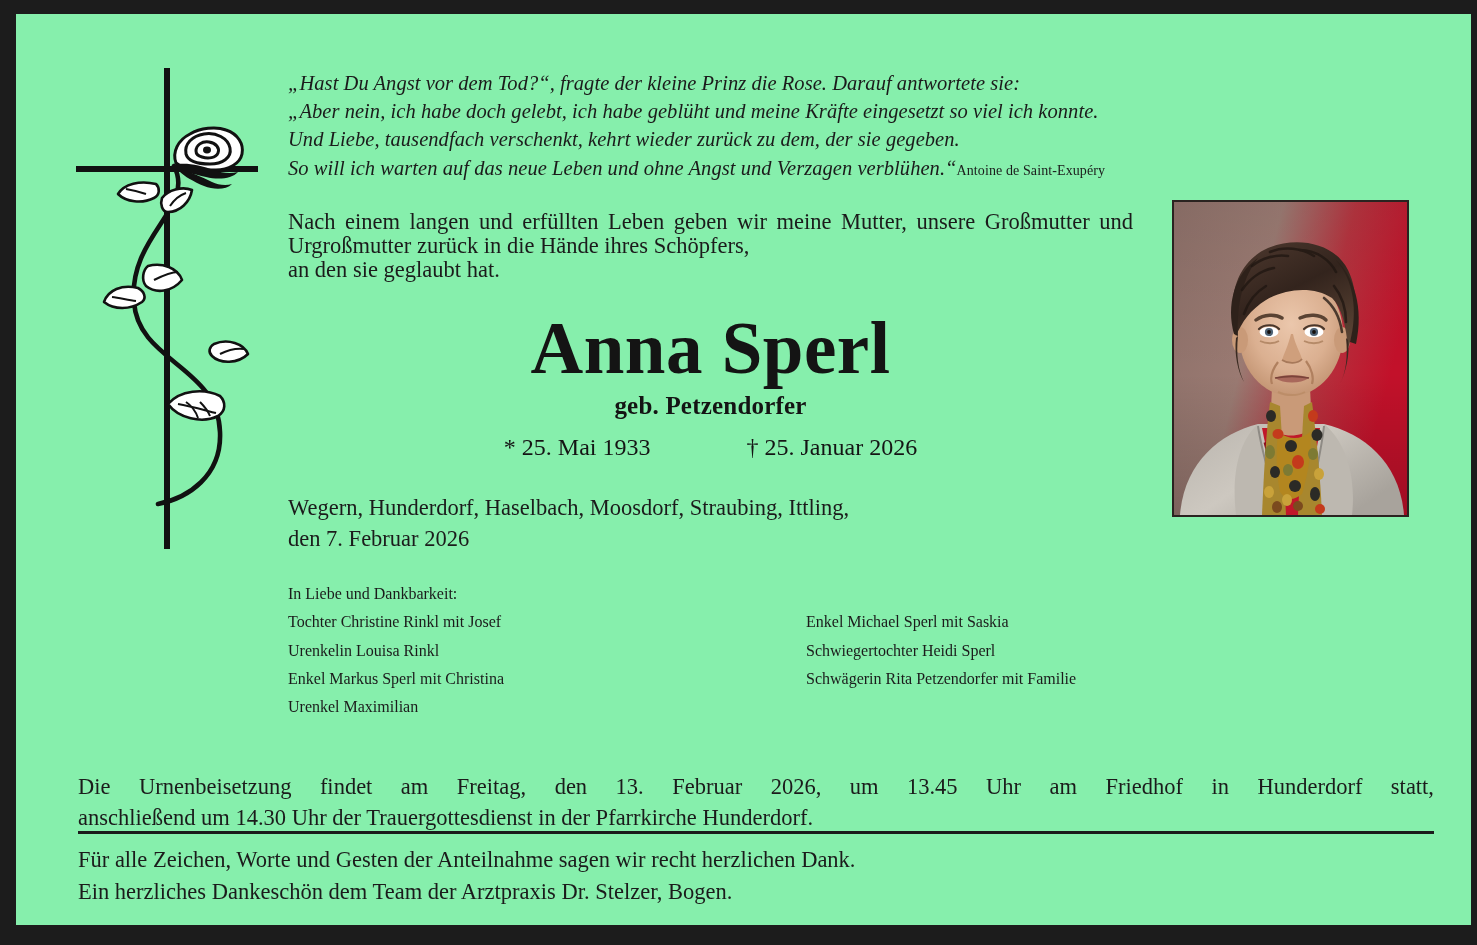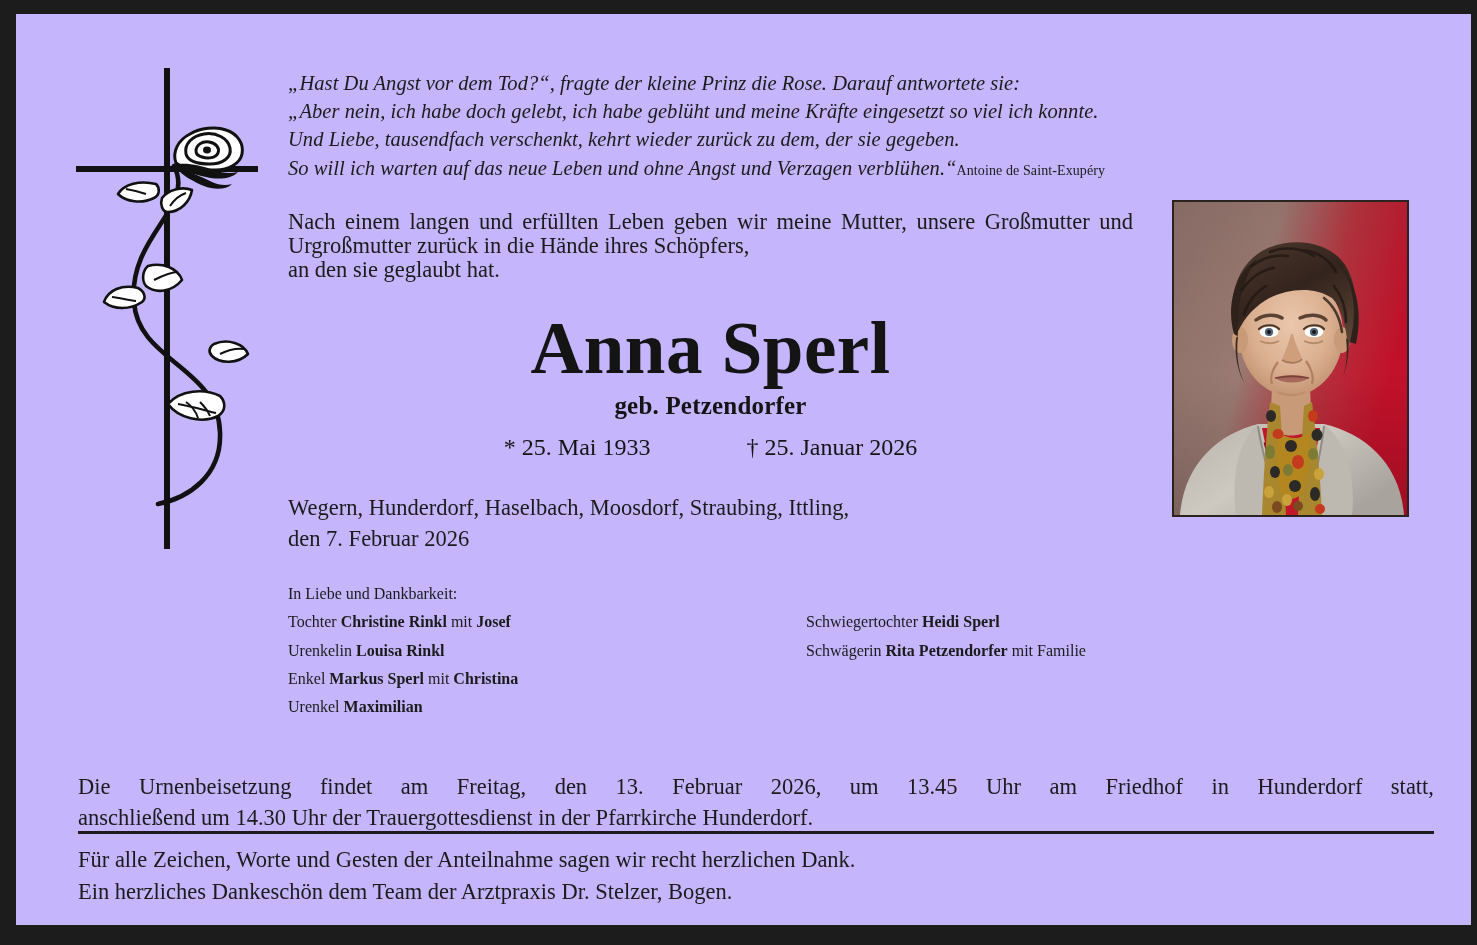--- a/index.html
+++ b/index.html
@@ -22,21 +22,21 @@
     box-sizing: border-box;
     overflow: hidden;
   }
 
   #card {
     position: absolute;
     left: 16px;
     top: 14px;
     width: 1455px;
     height: 911px;
-    background: #c4b5fd;
+    background: #86efac;
     overflow: hidden;
   }
 
   
   #emblem {
     position: absolute;
     left: 52px;
     top: 52px;
     width: 205px;
     height: 485px;
@@ -128,21 +128,21 @@
     line-height: 28.3px;
     color: #1b1b1b;
   }
   #family .cols {
     display: flex;
     gap: 0;
   }
   #family .col-left { width: 518px; }
   #family .col-right { width: 560px; }
   #family .fline { white-space: nowrap; }
-  #family b { font-weight: 700; }
+  #family b { font-weight: 400; }
 
   
   .rule {
     position: absolute;
     left: 62px;
     width: 1356px;
     height: 3px;
     background: #1b1b1b;
   }
   #rule-bottom { top: 817px; }
@@ -274,20 +274,21 @@
     <div id="family">
       <div>In Liebe und Dankbarkeit:</div>
       <div class="cols">
         <div class="col-left">
             <div class="fline"><span>Tochter </span><b>Christine Rinkl</b><span> mit </span><b>Josef</b></div>
             <div class="fline"><span>Urenkelin </span><b>Louisa Rinkl</b></div>
             <div class="fline"><span>Enkel </span><b>Markus Sperl</b><span> mit </span><b>Christina</b></div>
             <div class="fline"><span>Urenkel </span><b>Maximilian</b></div>
           </div>
         <div class="col-right">
+            <div class="fline"><span>Enkel </span><b>Michael Sperl</b><span> mit </span><b>Saskia</b></div>
             <div class="fline"><span>Schwiegertochter </span><b>Heidi Sperl</b></div>
             <div class="fline"><span>Schwägerin </span><b>Rita Petzendorfer</b><span> mit Familie</span></div>
           </div>
       </div>
     </div>
 
     <div id="funeral">
       <div class="l1">Die Urnenbeisetzung findet am Freitag, den 13. Februar 2026, um 13.45 Uhr am Friedhof in Hunderdorf statt,</div>
       <div class="l2">anschließend um 14.30 Uhr der Trauergottesdienst in der Pfarrkirche Hunderdorf.</div>
     </div>

